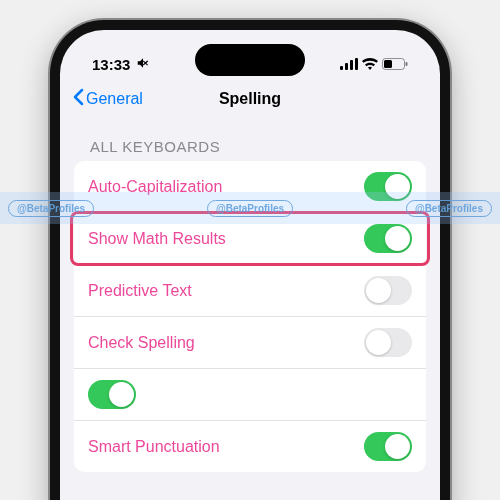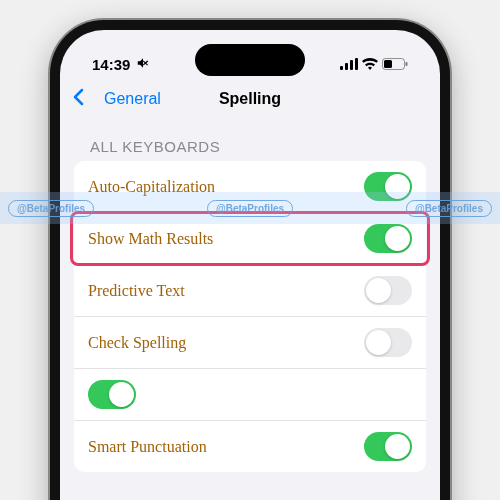--- a/index.html
+++ b/index.html
@@ -59,21 +59,21 @@
       align-items: center;
       padding: 8px 12px 10px 12px;
       position: relative;
       height: 40px;
     }
     .back-btn {
       display: flex;
       align-items: center;
       color: #007aff;
       font-size: 16px;
-      gap: 20px;
+      gap: 2px;
     }
     .nav-title {
       position: absolute;
       left: 50%;
       transform: translateX(-50%);
       font-weight: 600;
       font-size: 16px;
       color: #000;
     }
     .section-header {
@@ -93,22 +93,21 @@
       align-items: center;
       justify-content: space-between;
       padding: 11px 14px;
       border-bottom: 0.5px solid #e2e2e5;
       position: relative;
       min-height: 44px;
     }
     .row:last-child { border-bottom: none; }
     .row-label {
       font-size: 16px;
-      color: #a16207;
-      font-family: Liberation Serif, serif;
+      color: #ec4899;
     }
     .highlight-ring {
       position: absolute;
       inset: -2px -4px;
       border: 3px solid #e23b67;
       border-radius: 8px;
       pointer-events: none;
     }
     .toggle {
       width: 48px;
@@ -160,21 +159,21 @@
   <span class="wm-badge">@BetaProfiles</span>
   <span class="wm-badge">@BetaProfiles</span>
 </div>
 
 <div class="phone-frame">
   <div class="phone-screen">
     <div class="dynamic-island"></div>
 
     <div class="status-bar">
       <div class="status-left">
-        <span>14:39</span>
+        <span>13:33</span>
         <span>
           <svg width="14" height="14" viewBox="0 0 24 24" fill="#000">
               <path d="M3 9v6h4l5 5V4L7 9H3zm14.5 3l3 3-1.4 1.4-3-3-3 3L11.7 15l3-3-3-3 1.4-1.4 3 3 3-3L21 9l-3 3z"></path>
             </svg>
         </span>
       </div>
       <div class="status-right">
         <span>
           <svg width="18" height="12" viewBox="0 0 18 12" fill="#000">
               <rect x="0" y="8" width="3" height="4" rx="1"></rect>

